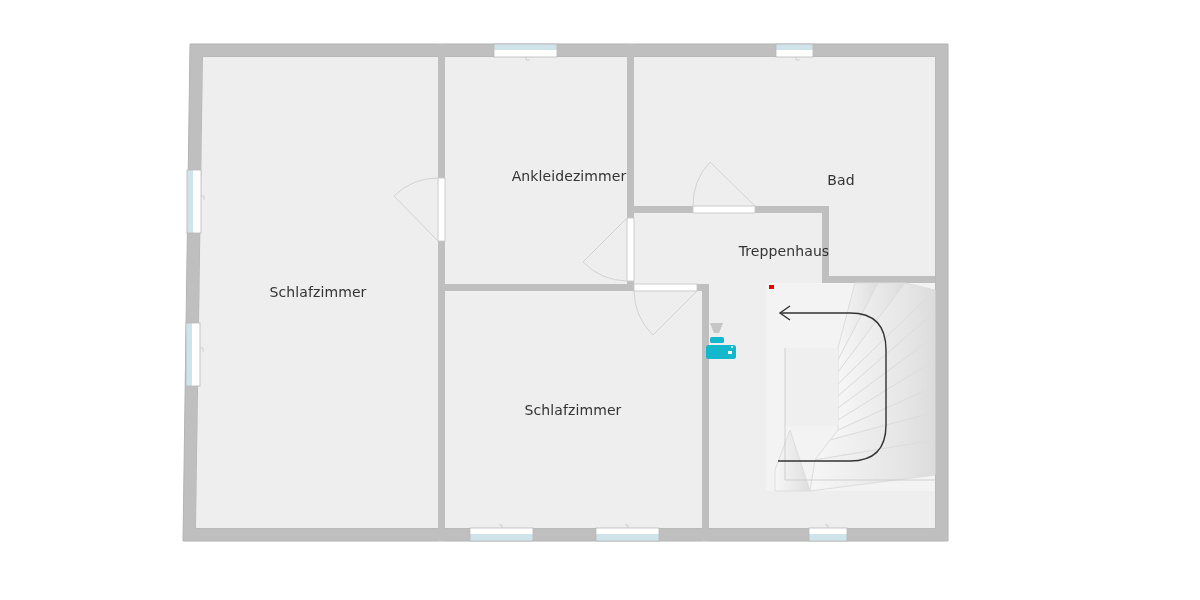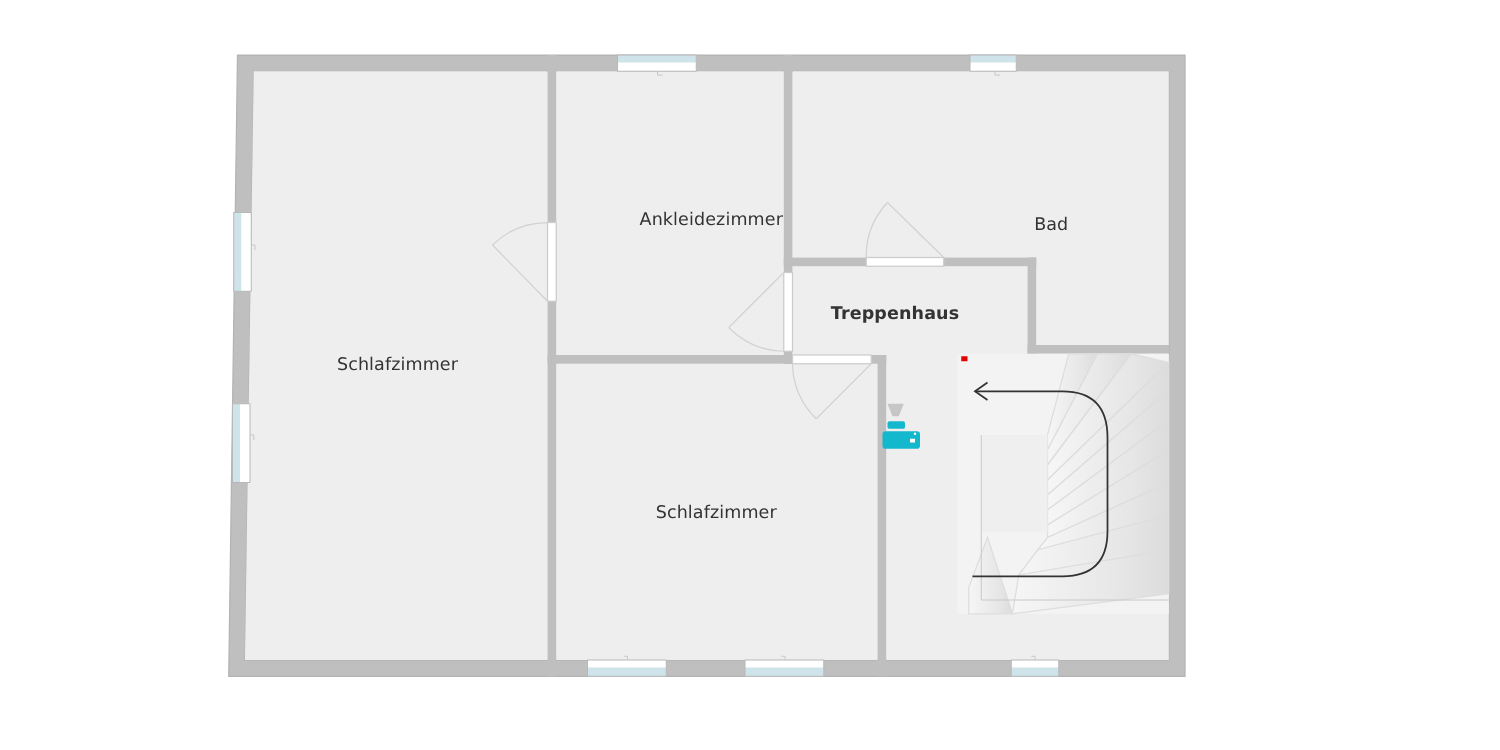--- a/index.html
+++ b/index.html
@@ -167,14 +167,14 @@
     <rect x="710" y="337" width="14" height="6" rx="1.5" fill="#14b8cc"></rect>
     <rect x="706" y="345" width="30" height="14" rx="2.5" fill="#14b8cc"></rect>
     <rect x="728" y="351" width="4" height="3" fill="#ffffff"></rect>
     <circle cx="732" cy="347" r="1" fill="#ffffff"></circle>
   </g>
 </svg>
 
 <div class="room-label" style="left:318px; top:292px;">Schlafzimmer</div>
 <div class="room-label" style="left:535px; top:176px;margin-left:34px;">Ankleidezimmer</div>
 <div class="room-label" style="left:841px; top:180px;">Bad</div>
-<div class="room-label" style="left:716px; top:251px;font-weight:bold;">Treppenhaus</div>
+<div class="room-label" style="left:784px; top:251px;">Treppenhaus</div>
 <div class="room-label" style="left:573px; top:410px;">Schlafzimmer</div>
 
 </body></html>

